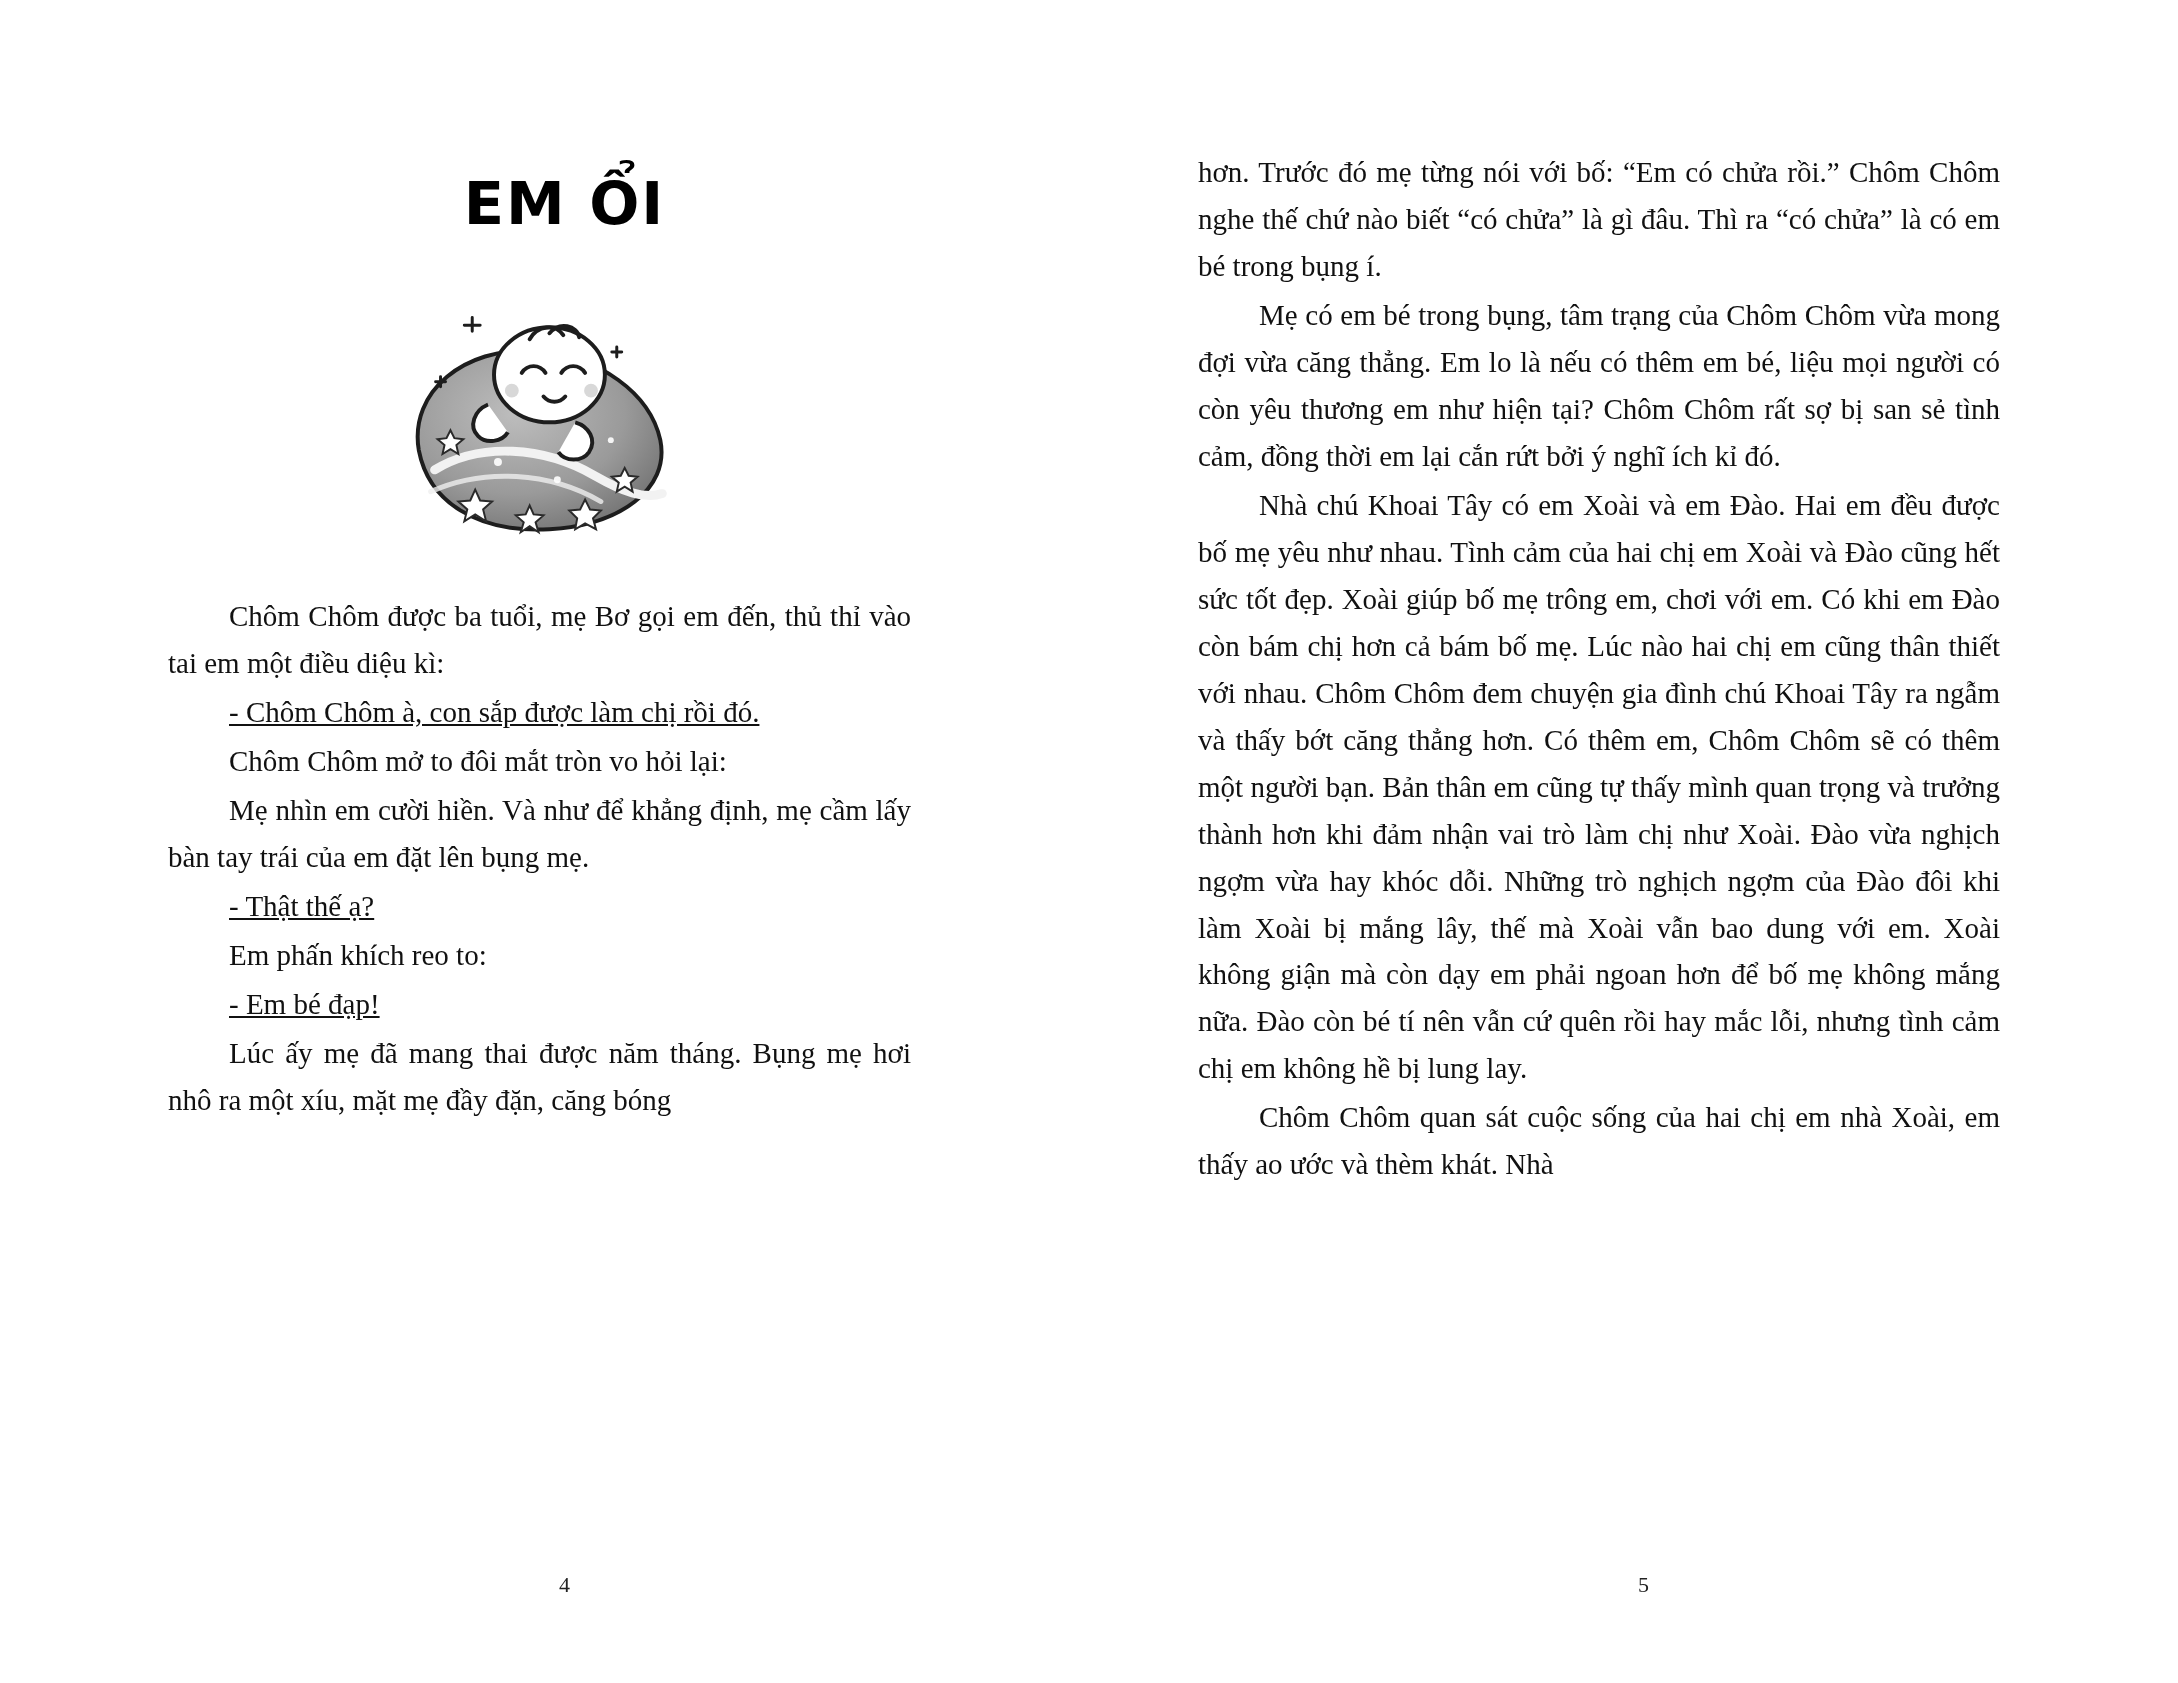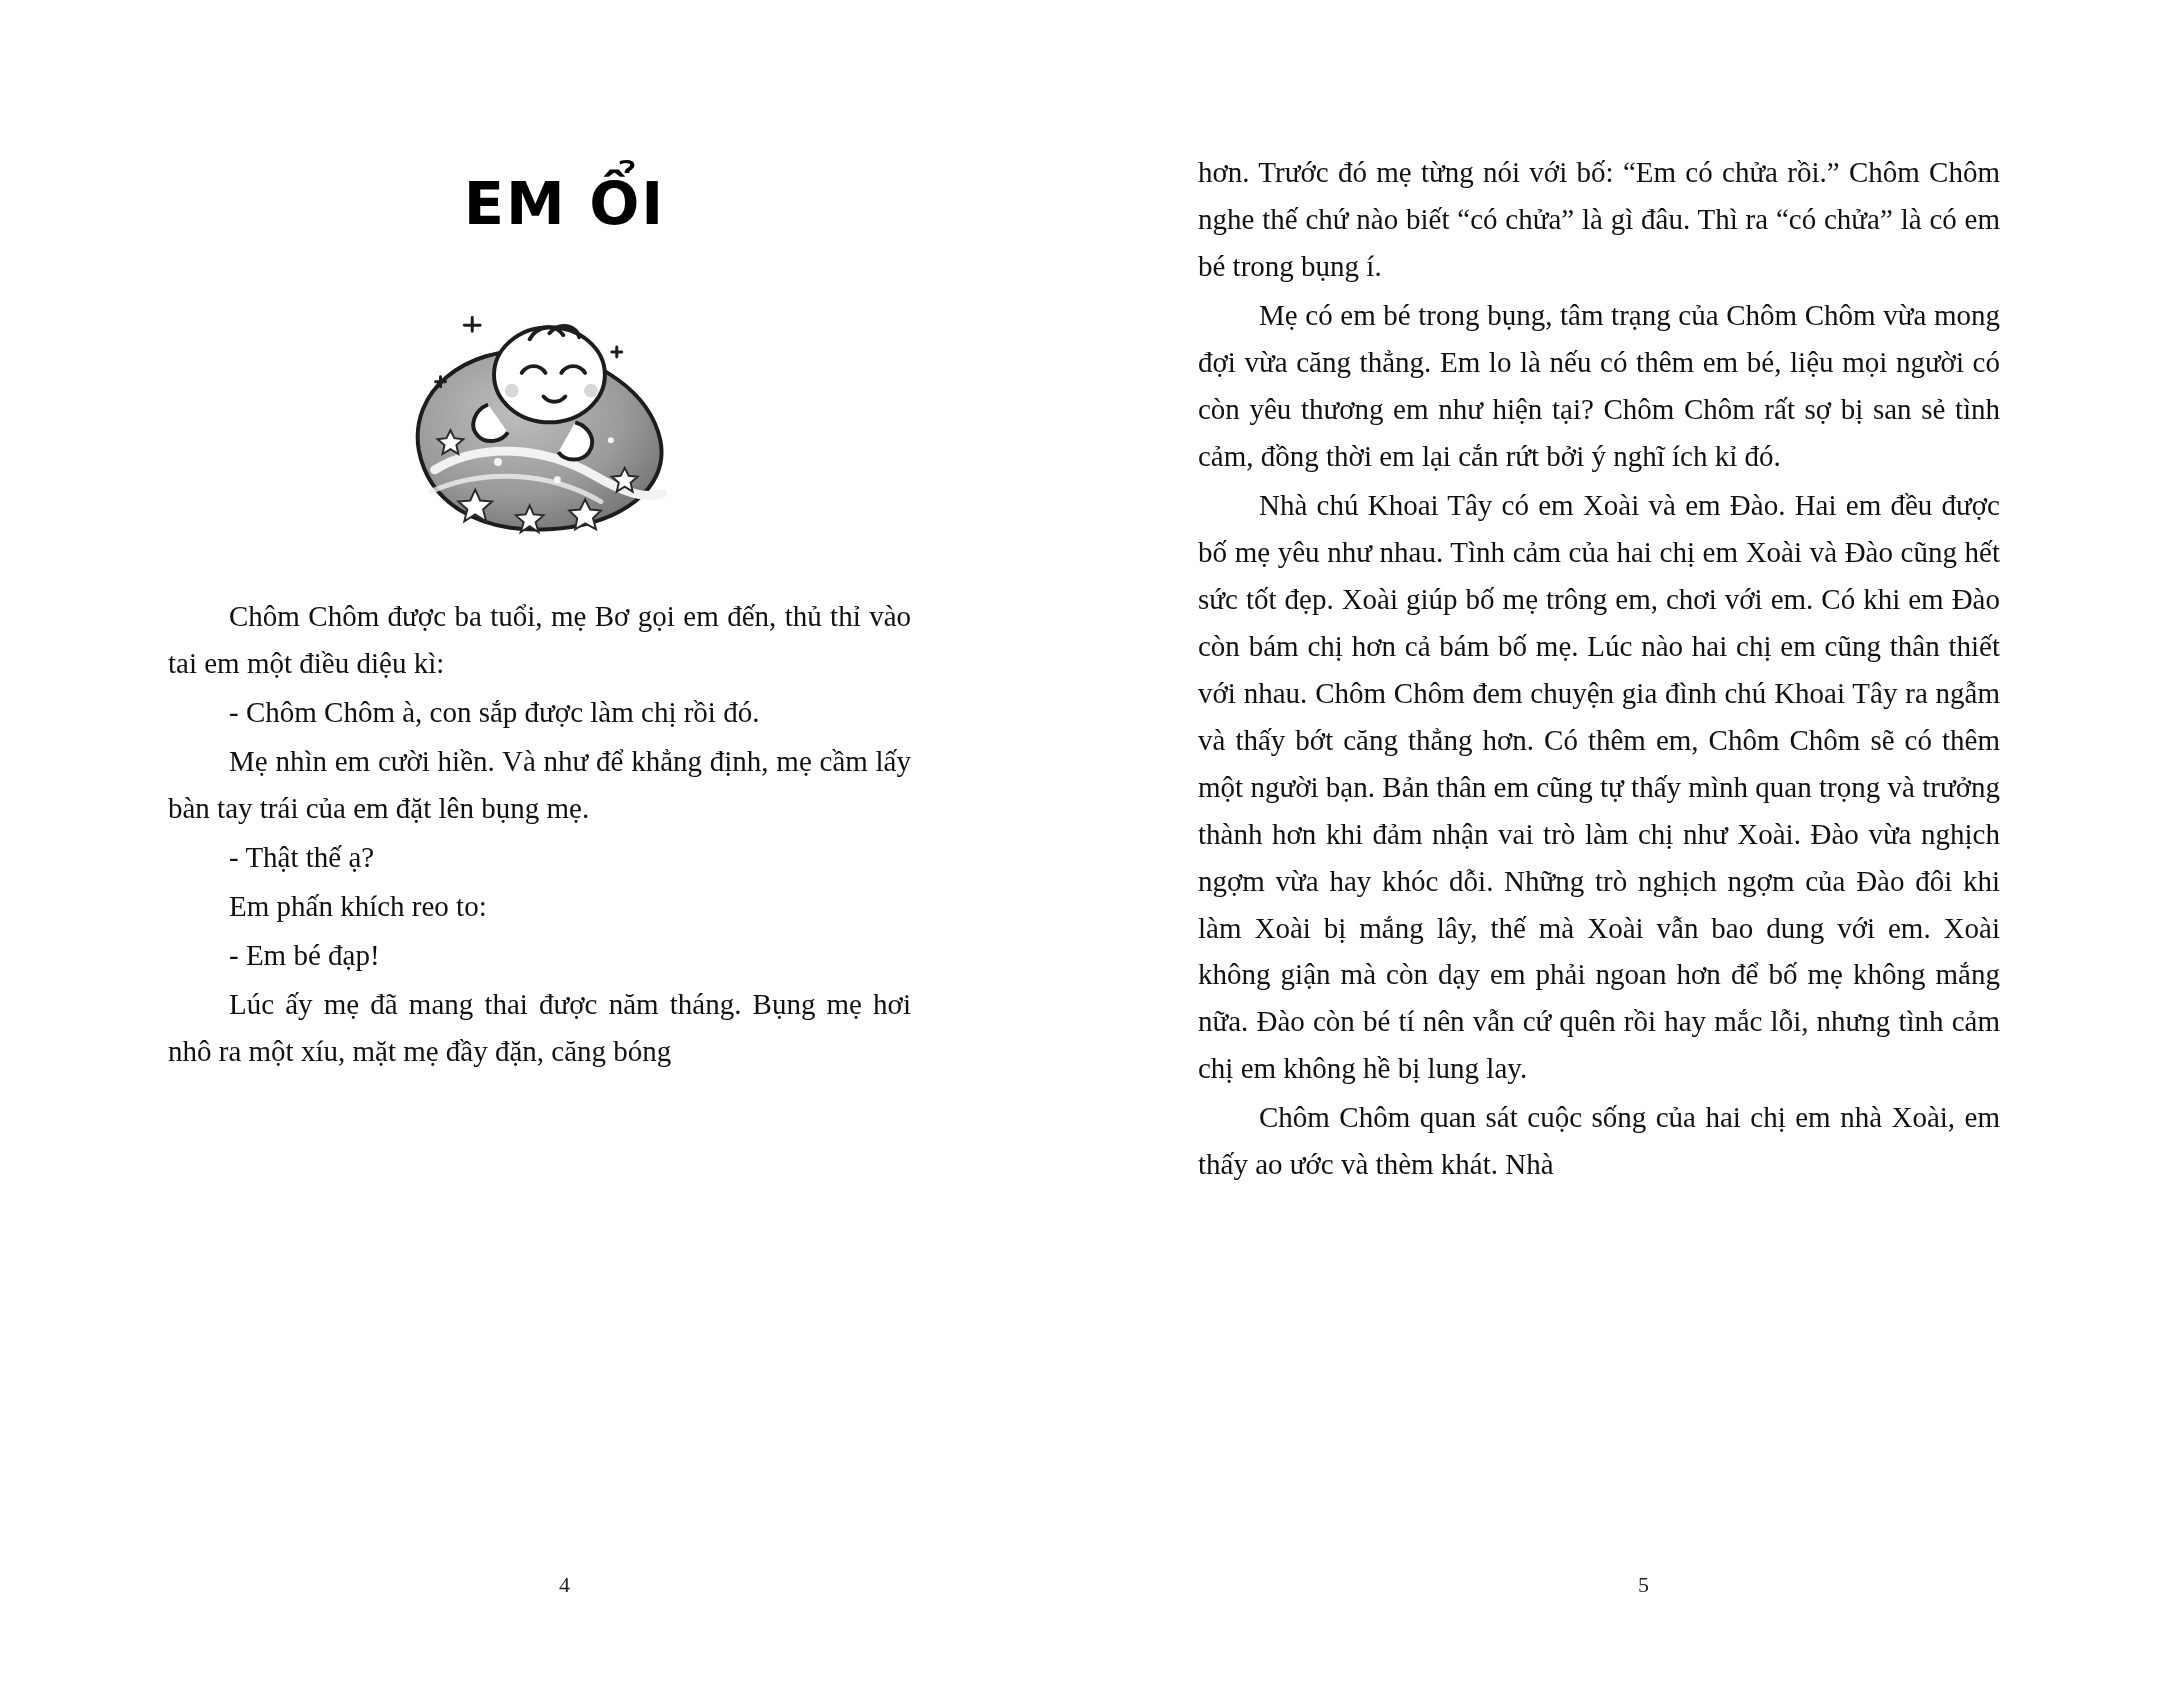--- a/index.html
+++ b/index.html
@@ -54,20 +54,21 @@
   p.body-text {
     font-size: 29px;
     line-height: 1.62;
     text-align: justify;
     text-indent: 61px;
     margin: 0 10px 2px 0;
     hyphens: none;
   }
   p.body-text.dialogue {
     text-indent: 61px;
+    text-decoration: underline;
   }
   .page-number {
     position: absolute;
     bottom: 85px;
     font-size: 22px;
     font-family: "Liberation Serif", serif;
     color: #222;
     text-align: center;
   }
   .page-left .page-number {
@@ -134,20 +135,21 @@
 
       <g stroke="#1d1d1d" stroke-width="3" stroke-linecap="round" fill="none">
         <path d="M92 62 l0 14 M84 70 l16 0"></path>
         <path d="M238 92 l0 10 M233 97 l10 0"></path>
         <path d="M60 122 l0 10 M55 127 l10 0"></path>
       </g>
     </svg>
 
     <p class="body-text">Chôm Chôm được ba tuổi, mẹ Bơ gọi em đến, thủ thỉ vào tai em một điều diệu kì:</p>
     <p class="body-text dialogue">- Chôm Chôm à, con sắp được làm chị rồi đó.</p>
+    <p class="body-text">Chôm Chôm mở to đôi mắt tròn vo hỏi lại:</p>
     <p class="body-text">Mẹ nhìn em cười hiền. Và như để khẳng định, mẹ cầm lấy bàn tay trái của em đặt lên bụng mẹ.</p>
     <p class="body-text dialogue">- Thật thế ạ?</p>
     <p class="body-text">Em phấn khích reo to:</p>
     <p class="body-text dialogue">- Em bé đạp!</p>
     <p class="body-text">Lúc ấy mẹ đã mang thai được năm tháng. Bụng mẹ hơi nhô ra một xíu, mặt mẹ đầy đặn, căng bóng</p>
 
     <div class="page-number">4</div>
   </div>
 
   <div class="page page-right">

